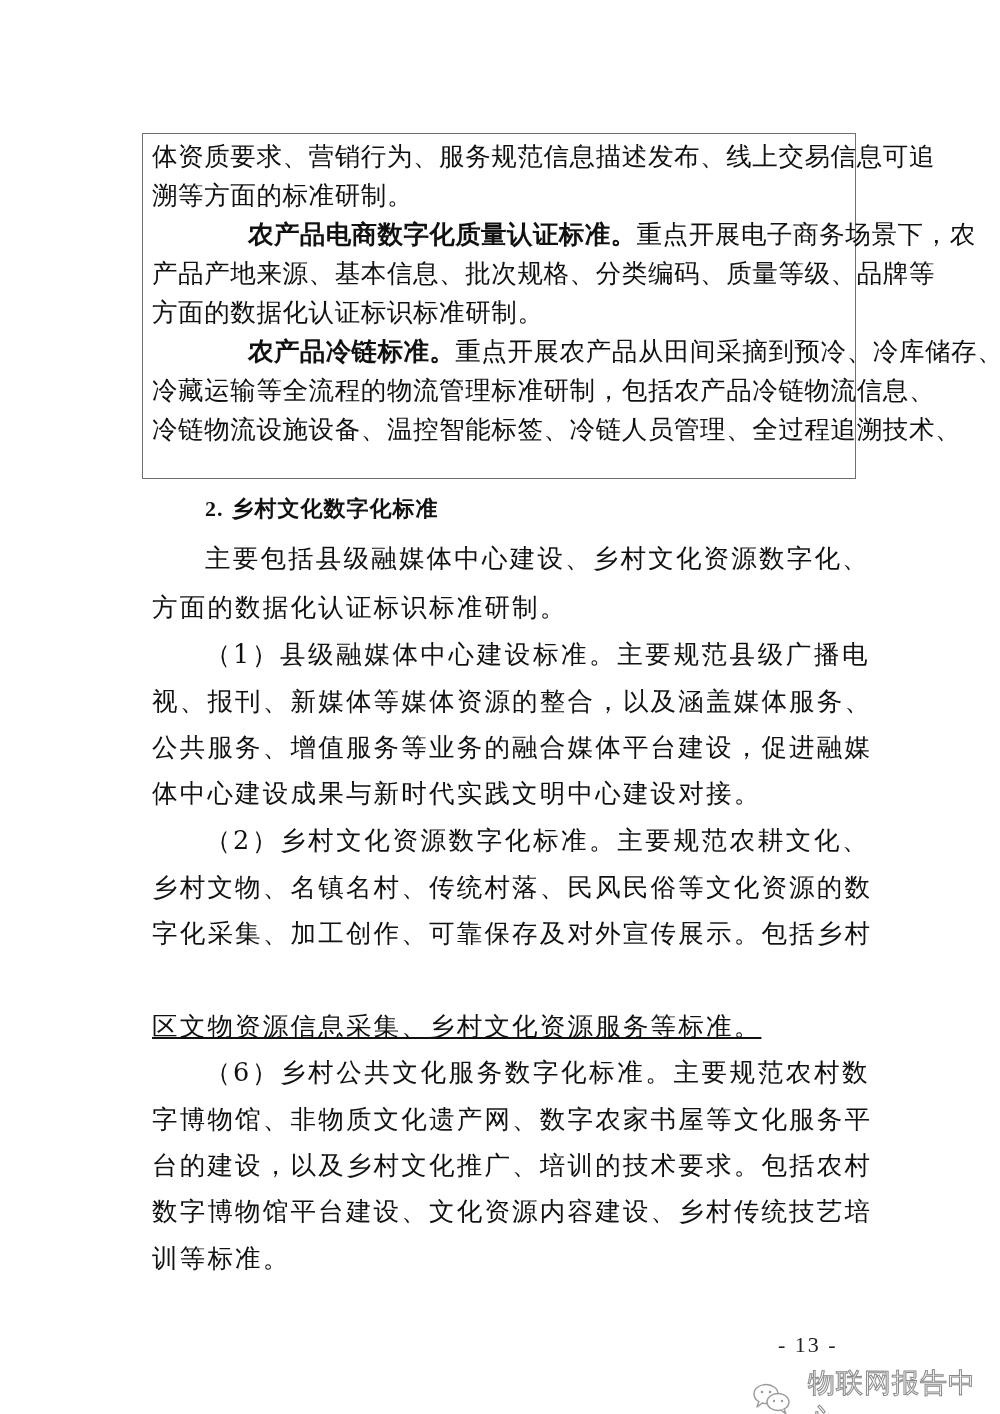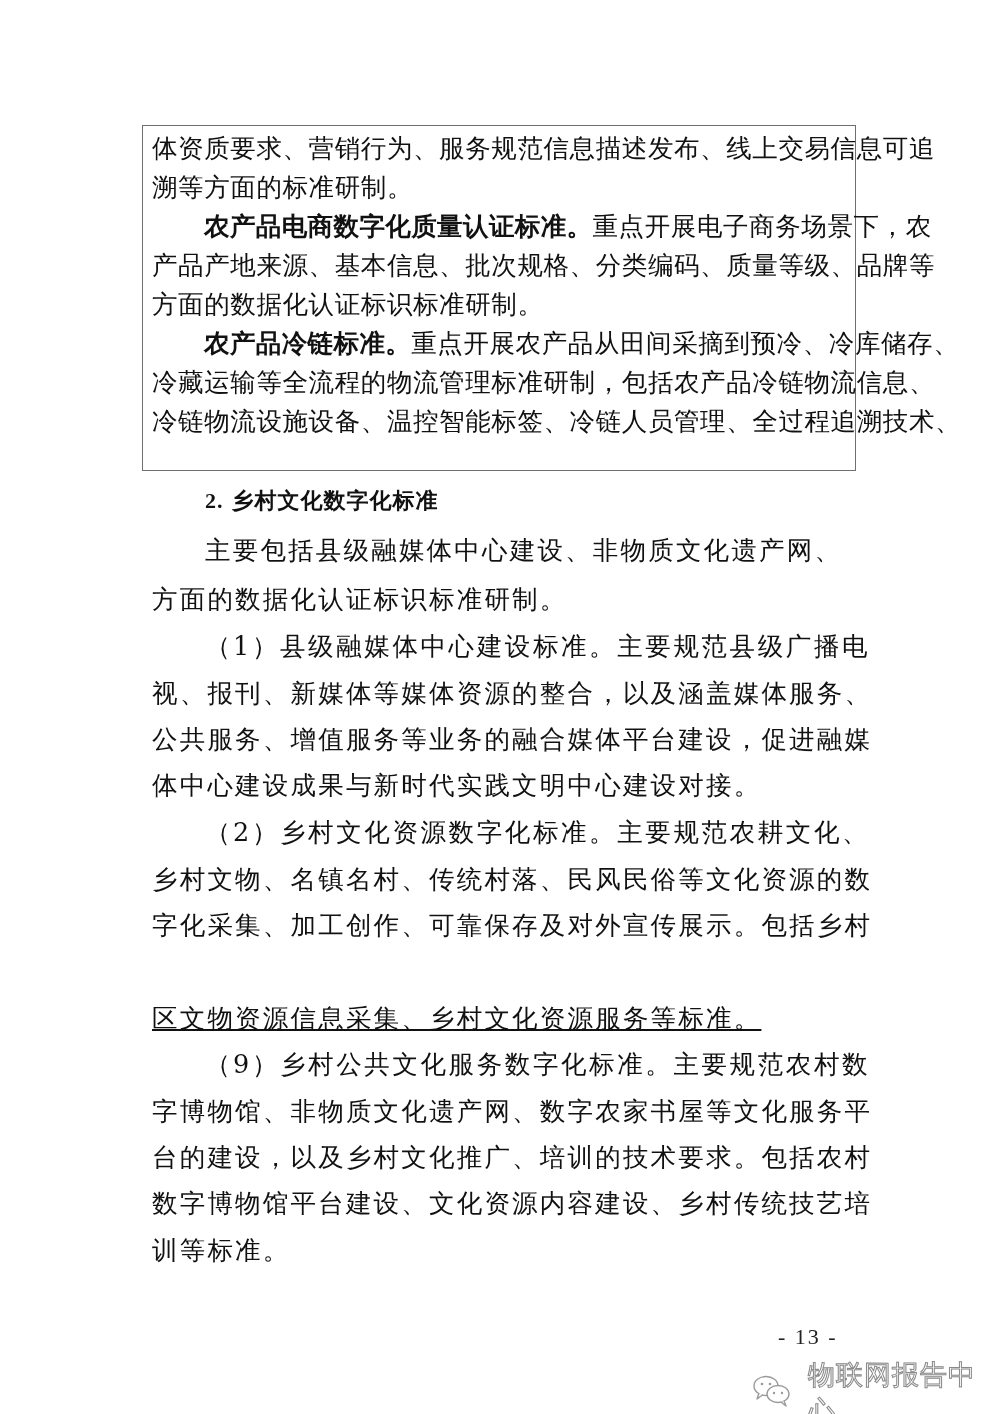--- a/index.html
+++ b/index.html
@@ -10,21 +10,21 @@
     body {
       width: 1000px;
       height: 1414px;
       position: relative;
       overflow: hidden;
       font-family: "DejaVu Serif", "Liberation Serif", serif;
       color: #111111;
     }
     .page {
       position: absolute;
-      left: 0; top: 4px;
+      left: 0; top: 12px;
       width: 1000px; height: 1064px;
     }
     .boxed {
       position: absolute;
       left: 142px;
       top: 121px;
       width: 714px;
       height: 346px;
       border: 1.5px solid #6f6f6f;
       box-sizing: border-box;
@@ -38,20 +38,21 @@
     }
     .line.just {
       text-align: justify;
       text-align-last: justify;
       width: 693px;
     }
     .bold {
       font-weight: bold;
       font-family: "DejaVu Sans", "Liberation Sans", sans-serif;
       letter-spacing: 0.4px;
+      margin-left: 44px;
     }
     .heading {
       position: absolute;
       left: 205px;
       top: 482px;
       font-size: 22px;
       line-height: 30px;
       font-weight: bold;
       font-family: "DejaVu Sans", "Liberation Sans", sans-serif;
       letter-spacing: 1px;
@@ -106,34 +107,34 @@
   <div class="line just" style="left:152px; top:324px;">
     <span style="display:inline-block; width:52px;"></span><span class="bold">农产品冷链标准。</span><span>重点开展农产品从田间采摘到预冷、冷库储存、</span>
   </div>
   <div class="line just" style="left:152px; top:363px;">冷藏运输等全流程的物流管理标准研制，包括农产品冷链物流信息、</div>
   <div class="line just" style="left:152px; top:402px;">冷链物流设施设备、温控智能标签、冷链人员管理、全过程追溯技术、</div>
 
   <div class="heading">
     <span class="num">2.</span><span>乡村文化数字化标准</span>
   </div>
 
-  <div class="line" style="left:205px; top:531px; letter-spacing:2.2px;">主要包括县级融媒体中心建设、非物质文化遗产网、</div>
+  <div class="line" style="left:205px; top:531px; letter-spacing:2.2px;">主要包括县级融媒体中心建设、乡村文化资源数字化、</div>
   <div class="line" style="left:152px; top:580px; letter-spacing:2.2px;">方面的数据化认证标识标准研制。</div>
 
   <div class="line" style="left:205px; top:627px; letter-spacing:2.6px;">（1）县级融媒体中心建设标准。主要规范县级广播电</div>
   <div class="line" style="left:152px; top:674px; letter-spacing:2.2px;">视、报刊、新媒体等媒体资源的整合，以及涵盖媒体服务、</div>
   <div class="line" style="left:152px; top:720px; letter-spacing:2.2px;">公共服务、增值服务等业务的融合媒体平台建设，促进融媒</div>
   <div class="line" style="left:152px; top:766px; letter-spacing:2.2px;">体中心建设成果与新时代实践文明中心建设对接。</div>
 
   <div class="line" style="left:205px; top:813px; letter-spacing:2.6px;">（2）乡村文化资源数字化标准。主要规范农耕文化、</div>
   <div class="line" style="left:152px; top:860px; letter-spacing:2.2px;">乡村文物、名镇名村、传统村落、民风民俗等文化资源的数</div>
   <div class="line" style="left:152px; top:906px; letter-spacing:2.2px;">字化采集、加工创作、可靠保存及对外宣传展示。包括乡村</div>
   <div class="line" style="left:152px; top:999px; letter-spacing:2.2px;text-decoration:underline;">区文物资源信息采集、乡村文化资源服务等标准。</div>
 
-  <div class="line" style="left:205px; top:1045px; letter-spacing:2.6px;">（9）乡村公共文化服务数字化标准。主要规范农村数</div>
+  <div class="line" style="left:205px; top:1045px; letter-spacing:2.6px;">（6）乡村公共文化服务数字化标准。主要规范农村数</div>
   <div class="line" style="left:152px; top:1092px; letter-spacing:2.2px;">字博物馆、非物质文化遗产网、数字农家书屋等文化服务平</div>
   <div class="line" style="left:152px; top:1138px; letter-spacing:2.2px;">台的建设，以及乡村文化推广、培训的技术要求。包括农村</div>
   <div class="line" style="left:152px; top:1184px; letter-spacing:2.2px;">数字博物馆平台建设、文化资源内容建设、乡村传统技艺培</div>
   <div class="line" style="left:152px; top:1231px; letter-spacing:2.2px;">训等标准。</div>
 
   <div class="page-number">- 13 -</div>
 
   <div class="watermark">
     <span>
       <svg width="40" height="34" viewBox="0 0 40 34">

